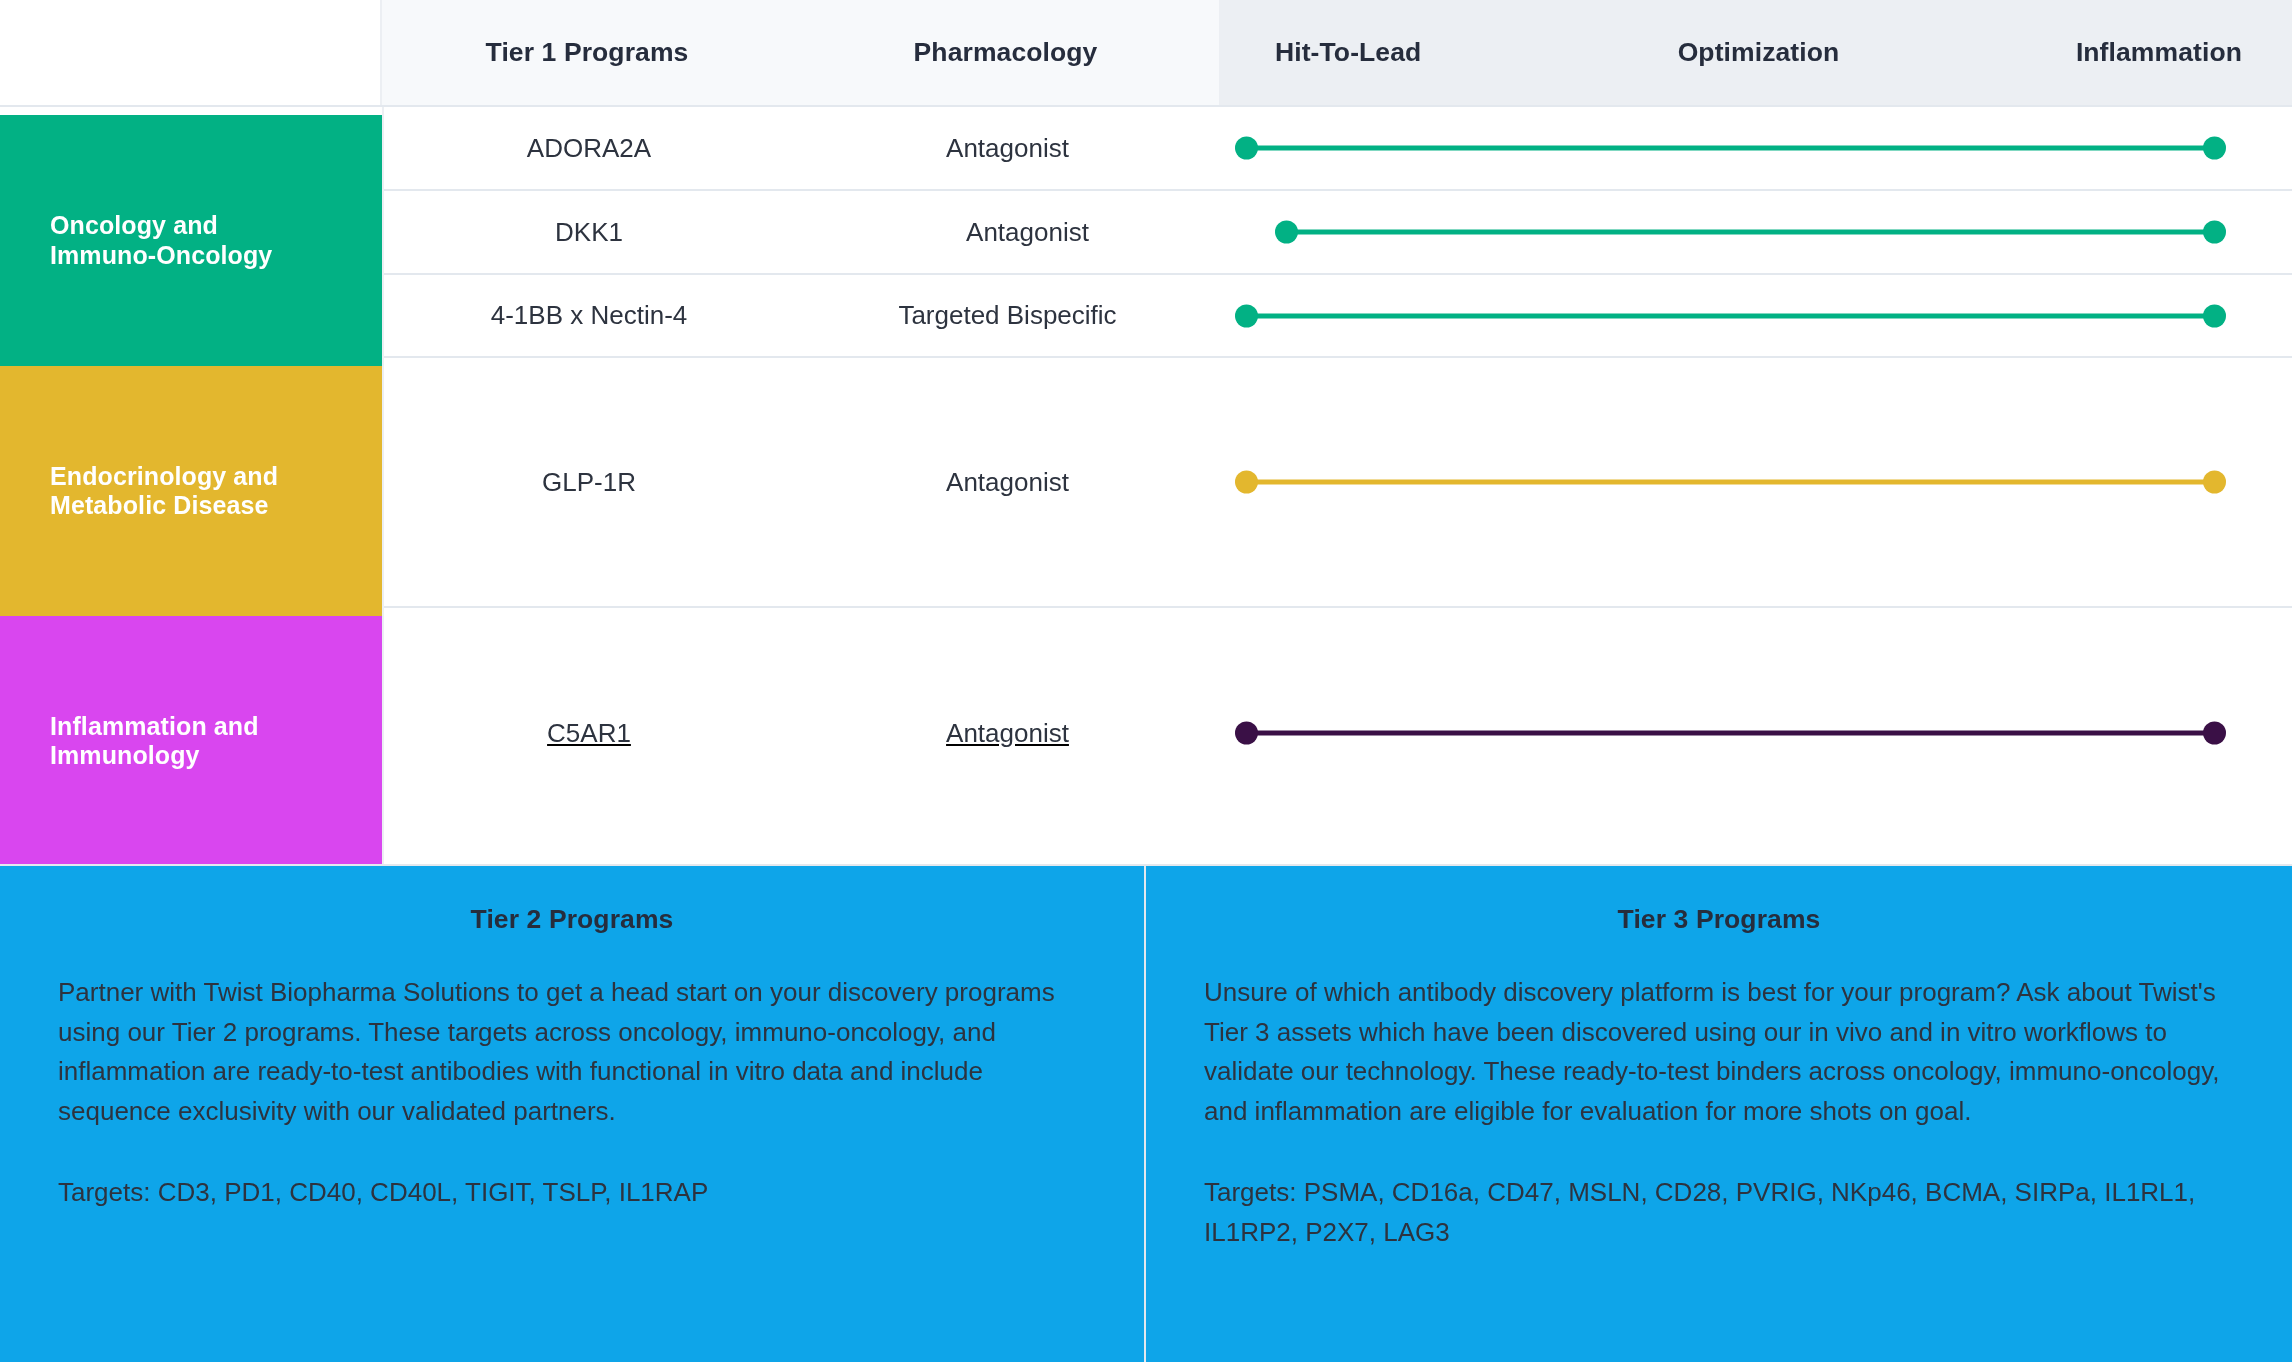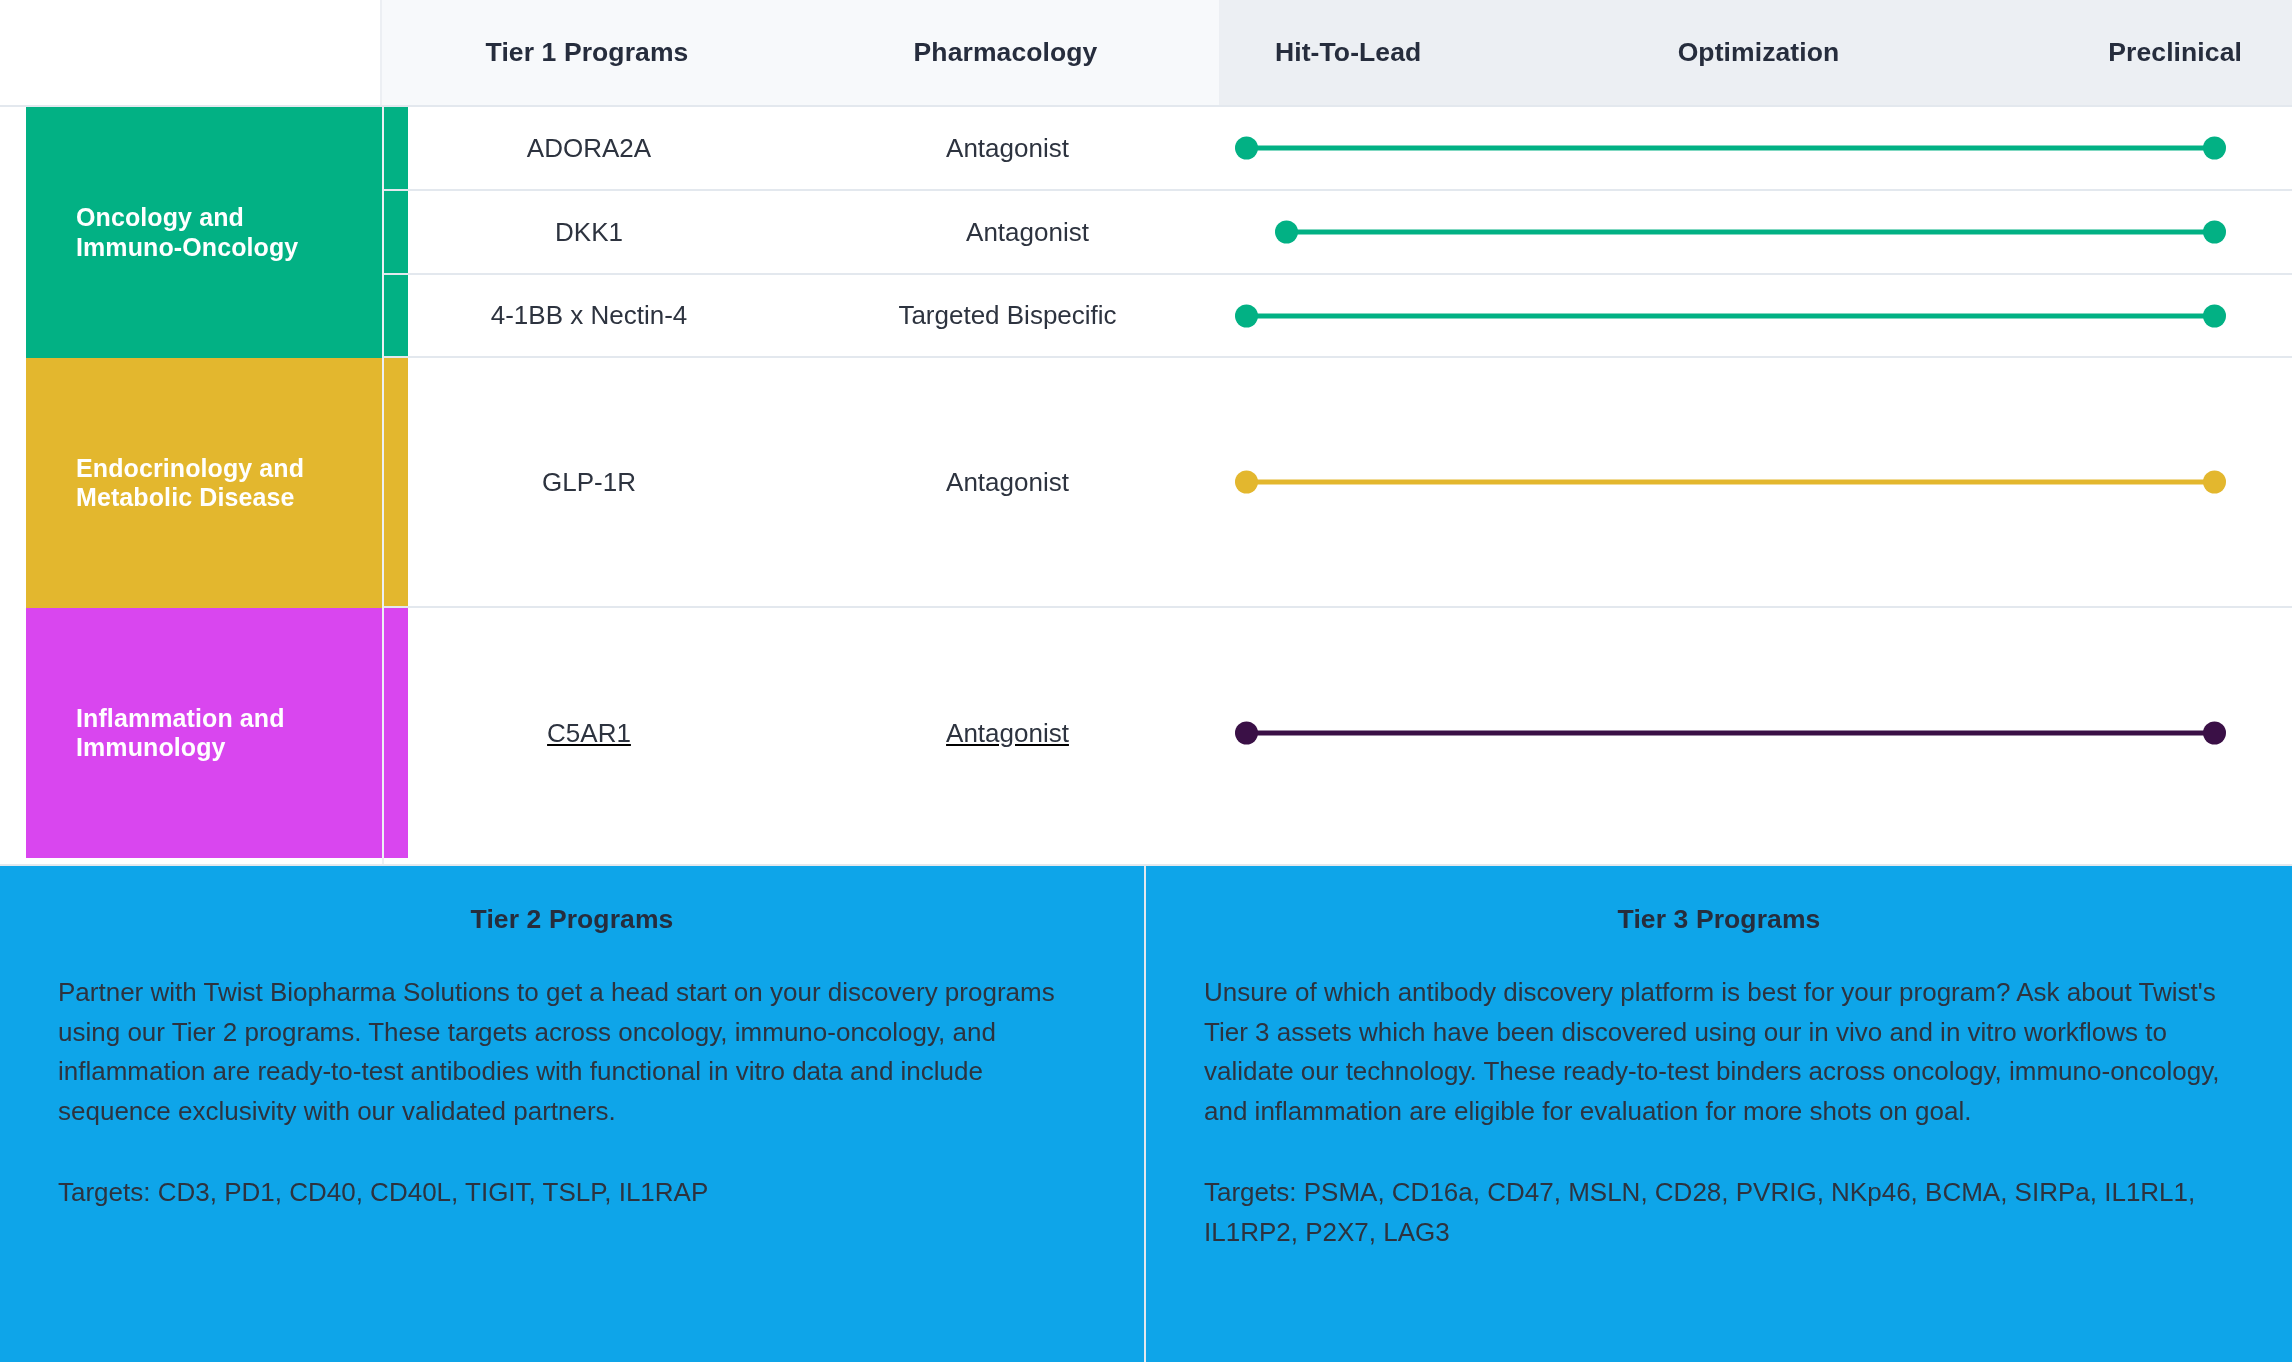--- a/index.html
+++ b/index.html
@@ -68,24 +68,23 @@
   
   .table-body {
     position: relative;
     width: 2292px;
     height: 757px;
   }
 
   .cat-col {
     position: absolute;
     left: 0;
-    top: 0;
+    top: 8px;
     width: 382px;
     height: 705px;
-    margin-left: 26px;
   }
   .cat-block {
     width: 382px;
     display: flex;
     align-items: center;
     padding-left: 50px;
     padding-right: 16px;
   }
   .cat-label {
     color: #ffffff;
@@ -205,21 +204,21 @@
     <div class="hdr-corner"></div>
     <div class="hdr-light hdr-tier1">
       <span class="hdr-text">Tier 1 Programs</span>
     </div>
     <div class="hdr-light hdr-pharm">
       <span class="hdr-text">Pharmacology</span>
     </div>
     <div class="hdr-stages">
       <span class="stage-label s1">Hit-To-Lead</span>
       <span class="stage-label s2">Optimization</span>
-      <span class="stage-label s3">Preclinical</span>
+      <span class="stage-label s3">Inflammation</span>
     </div>
   </div>
 
   <div class="table-body">
 
     <div class="cat-col" id="cat-col">
         <div class="cat-block" style="height: 251px; background: rgb(2, 177, 132);">
           <div class="cat-label"><span>Oncology and</span><br><span>Immuno-Oncology</span></div>
         </div>
         <div class="cat-block" style="height: 250px; background: rgb(227, 183, 46);">

